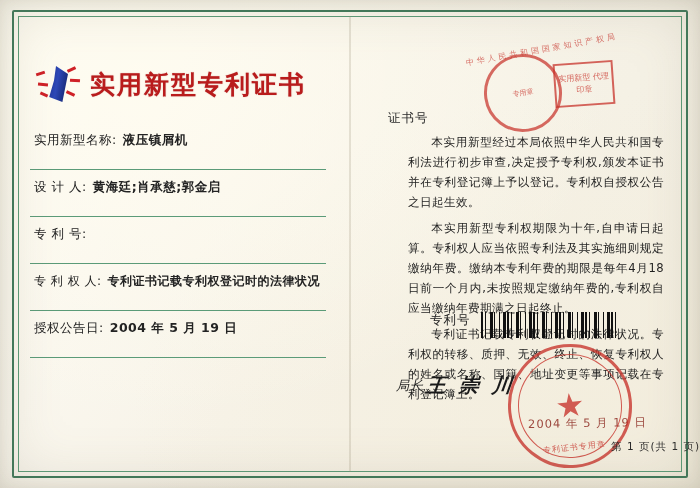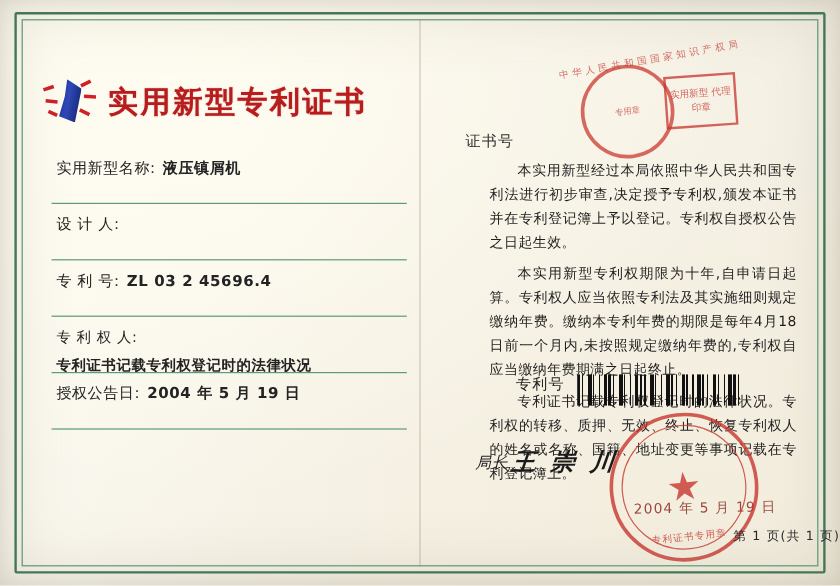--- a/index.html
+++ b/index.html
@@ -72,35 +72,35 @@
   .certno{
     position:absolute;left:388px;top:78px;
     font-size:12.5px;color:#2b2b2b;letter-spacing:1px;
     display:flex;gap:40px;align-items:baseline;margin-top:32px;
   }
   .certno .v{letter-spacing:1px;}
 
   
   .fields{position:absolute;left:30px;top:132px;width:300px;}
   .field{
-    position:relative;height:47px;margin-left:13px;
+    position:relative;height:47px;
   }
   .field .row{
     display:flex;align-items:baseline;gap:6px;
     font-size:12.5px;color:#232323;letter-spacing:0.5px;
     padding-left:4px;
     white-space:nowrap;
   }
   .field .label{font-weight:normal;}
   .field .value{font-weight:bold;}
   .field .rule{
     position:absolute;left:0;bottom:9px;width:296px;height:1px;
     background:#5b9b78;
   }
-  .field.wide .row{font-size:12px;flex-direction:column;}
+  .field.wide .row{font-size:12px;}
 
   
   .para{
     position:absolute;left:392px;top:132px;width:272px;
     font-size:11.6px;line-height:20px;color:#1f1f1f;
     text-align:justify;letter-spacing:0.4px;
   }
   .para p{margin:0 0 6px 16px;text-indent:2em;}
 
   
@@ -217,27 +217,27 @@
     <div class="field">
       <div class="row">
         <span class="label">实用新型名称:</span>
         <span class="value">液压镇屑机</span>
       </div>
       <div class="rule"></div>
     </div>
     <div class="field">
       <div class="row">
         <span class="label">设 计 人:</span>
+        <span class="value">黄海廷;肖承慈;郭金启</span>
       </div>
       <div class="rule"></div>
     </div>
     <div class="field">
       <div class="row">
         <span class="label">专 利 号:</span>
-        <span class="value">ZL 03 2 45696.4</span>
       </div>
       <div class="rule"></div>
     </div>
     <div class="field wide">
       <div class="row">
         <span class="label">专 利 权 人:</span>
         <span class="value">专利证书记载专利权登记时的法律状况</span>
       </div>
       <div class="rule"></div>
     </div>

